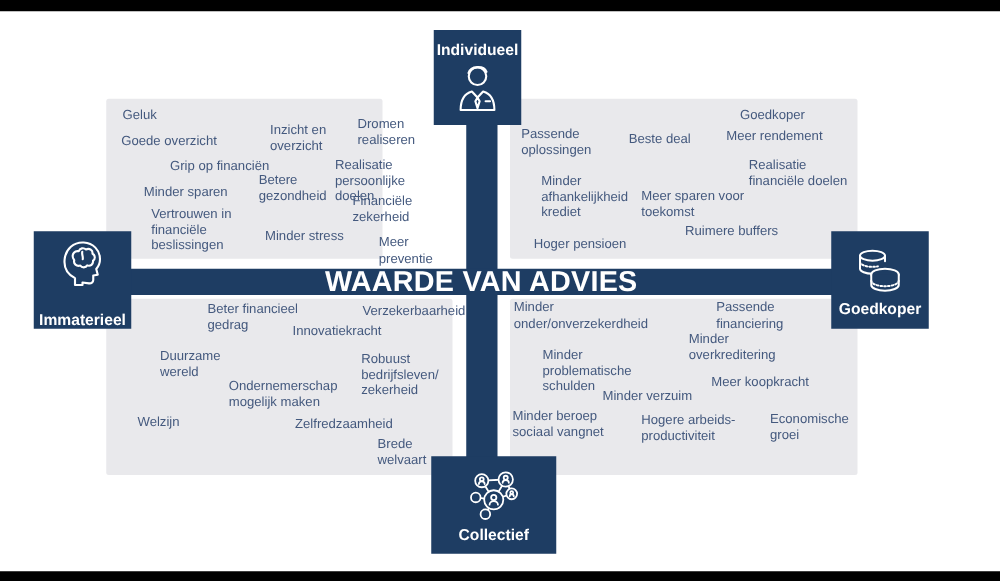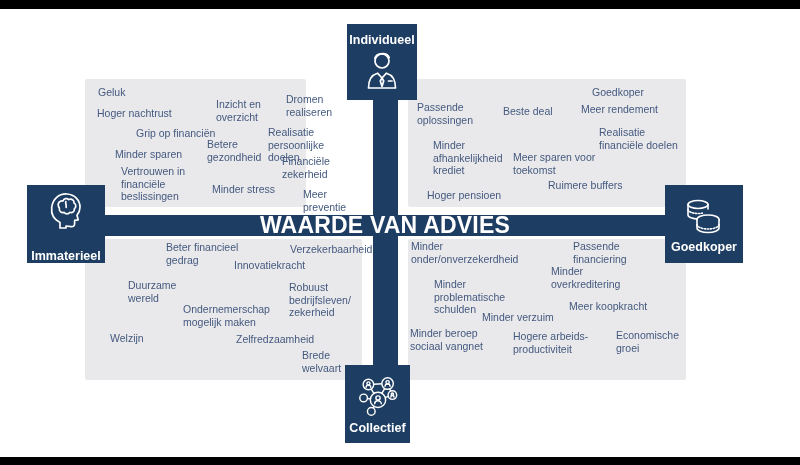--- a/index.html
+++ b/index.html
@@ -13,34 +13,34 @@
   #p-bl{left:85px;top:239px;width:277px;height:141px;}
   #p-br{left:408px;top:239px;width:278px;height:141px;}
   .bar{position:absolute;background:#1e3d63;z-index:1;}
   .vbar{left:373px;top:60px;width:25px;height:350px;}
   .hbar{left:60px;top:215px;width:650px;height:21px;}
   .title{position:absolute;left:105px;top:213px;width:560px;height:24px;display:flex;align-items:center;justify-content:center;color:#fff;font-weight:bold;font-size:23px;letter-spacing:.2px;z-index:3;}
   .axisbox{position:absolute;background:#1e3d63;z-index:2;display:flex;flex-direction:column;align-items:center;justify-content:center;color:#fff;}
   #b-top{left:347px;top:24px;width:70px;height:76px;gap:1px;}
   #b-left{left:27px;top:185px;width:78px;height:78px;gap:17px;}
   #b-right{left:665px;top:185px;width:78px;height:78px;gap:1px;}
-  #b-bottom{left:345px;top:365px;width:65px;height:78px;gap:1px;}
+  #b-bottom{left:345px;top:365px;width:100px;height:78px;gap:1px;}
   .axislabel{font-weight:bold;font-size:12.5px;line-height:14px;}
   .item{position:absolute;font-size:10.5px;line-height:12.5px;color:#44597e;white-space:pre-line;}
 </style>
 </head>
 <body>
 
 <div class="stage">
   <div class="band band-top"></div>
   <div class="band band-bottom"></div>
 
   <div class="panel" id="p-tl">
     <div class="item" style="left:13px;top:7px">Geluk</div>
-    <div class="item" style="left:12px;top:28px">Hoger nachtrust</div>
+    <div class="item" style="left:12px;top:28px">Goede overzicht</div>
     <div class="item" style="left:131px;top:19px">Inzicht en
 overzicht</div>
     <div class="item" style="left:201px;top:14px">Dromen
 realiseren</div>
     <div class="item" style="left:51px;top:48px">Grip op financiën</div>
     <div class="item" style="left:30px;top:69px">Minder sparen</div>
     <div class="item" style="left:122px;top:59px">Betere
 gezondheid</div>
     <div class="item" style="left:183px;top:47px">Realisatie
 persoonlijke doelen</div>

